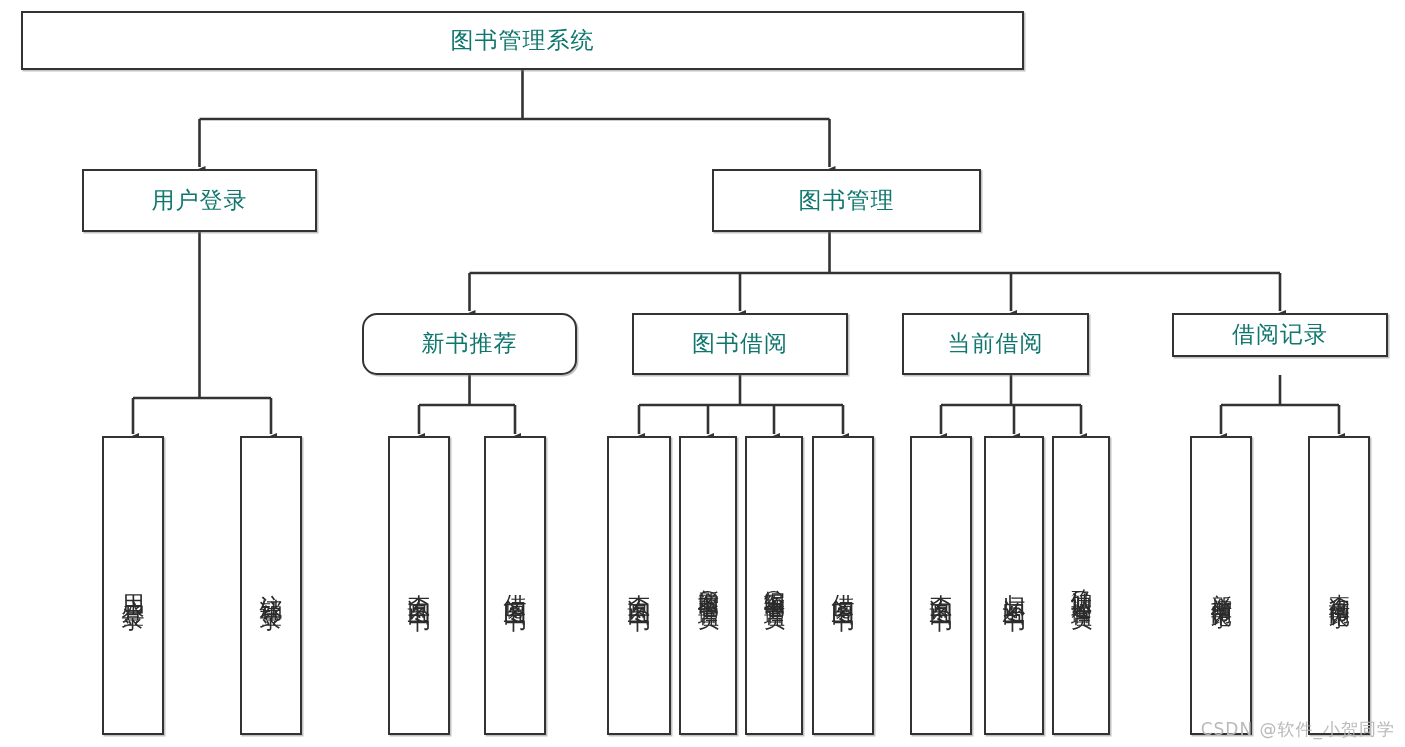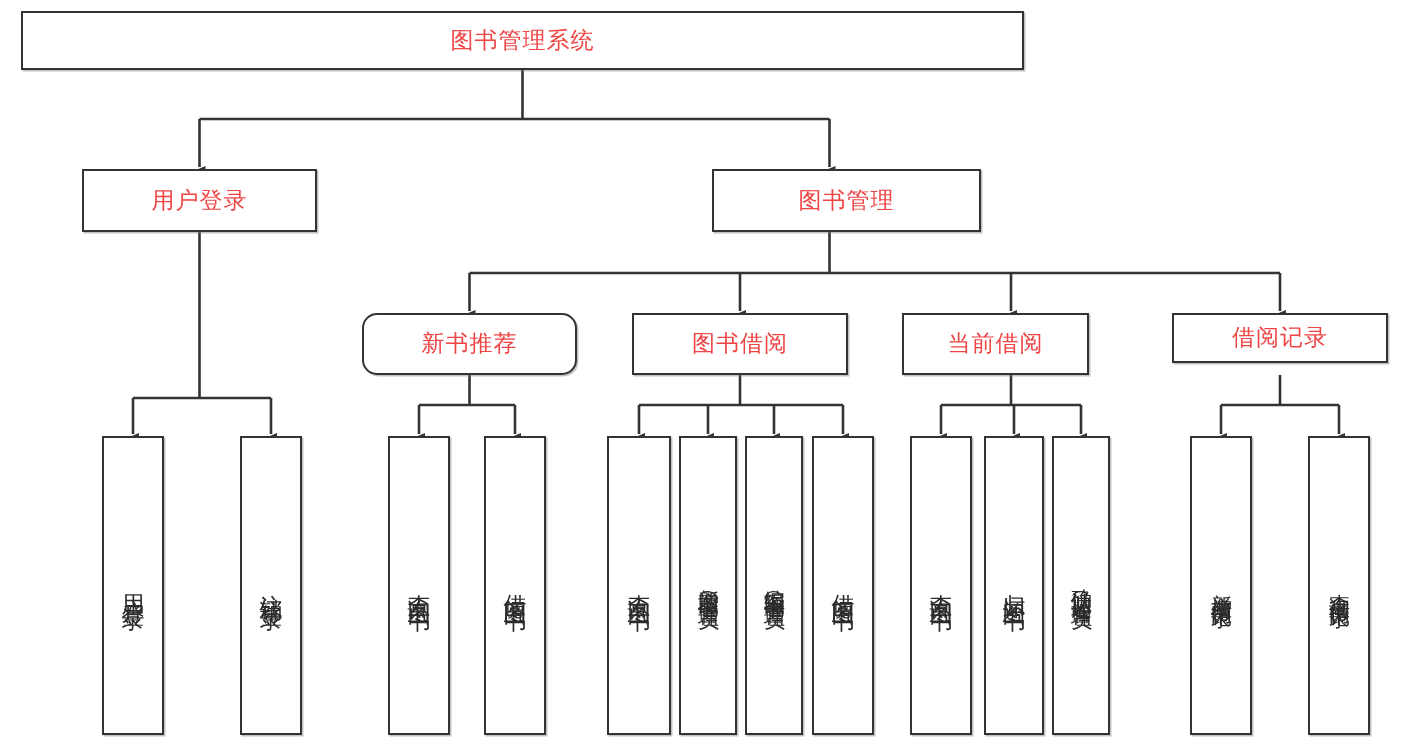--- a/index.html
+++ b/index.html
@@ -12,21 +12,21 @@
 
   .node-box{
     position:absolute;
     background:#ffffff;
     border:2.5px solid #333333;
     box-sizing:border-box;
     box-shadow:1.5px 1.5px 0 rgba(120,120,120,.45);
     display:flex;align-items:center;justify-content:center;
   }
   .node-label{
-    color:#ef4444;
+    color:#0f766e;
     font-size:23px;
     letter-spacing:1px;
     white-space:nowrap;
     line-height:1.1;
     user-select:none;
   }
   .leaf-box{
     position:absolute;
     background:#ffffff;
     border:2.5px solid #333333;
@@ -117,21 +117,21 @@
       </div>
       <div class="node-box" style="left: 362px; top: 313px; width: 215px; height: 62px; border-radius: 15px;">
         <span class="node-label">新书推荐</span>
       </div>
       <div class="node-box" style="left: 632px; top: 313px; width: 216px; height: 62px;">
         <span class="node-label">图书借阅</span>
       </div>
       <div class="node-box" style="left: 902px; top: 313px; width: 187px; height: 62px;">
         <span class="node-label">当前借阅</span>
       </div>
-      <div class="node-box" style="left: 1172px; top: 313px; width: 216px; height: 50px;">
+      <div class="node-box" style="left: 1172px; top: 313px; width: 216px; height: 44px;">
         <span class="node-label">借阅记录</span>
       </div>
       <div class="leaf-box" style="left: 102px; top: 436px; width: 62px; height: 299px;">
         <span class="leaf-label">用户登录</span>
       </div>
       <div class="leaf-box" style="left: 240px; top: 436px; width: 62px; height: 299px;">
         <span class="leaf-label">注销登录</span>
       </div>
       <div class="leaf-box" style="left: 388px; top: 436px; width: 62px; height: 299px;">
         <span class="leaf-label">查询图书</span>
@@ -161,13 +161,14 @@
         <span class="leaf-label tall">确认归还（管理员）</span>
       </div>
       <div class="leaf-box" style="left: 1190px; top: 436px; width: 62px; height: 299px;">
         <span class="leaf-label tall">新增借阅记录</span>
       </div>
       <div class="leaf-box" style="left: 1308px; top: 436px; width: 62px; height: 299px;">
         <span class="leaf-label tall">查询借阅记录</span>
       </div>
     </div>
 
+  <div class="watermark">CSDN @软件_小贺同学</div>
 </div>
 
 </body></html>

